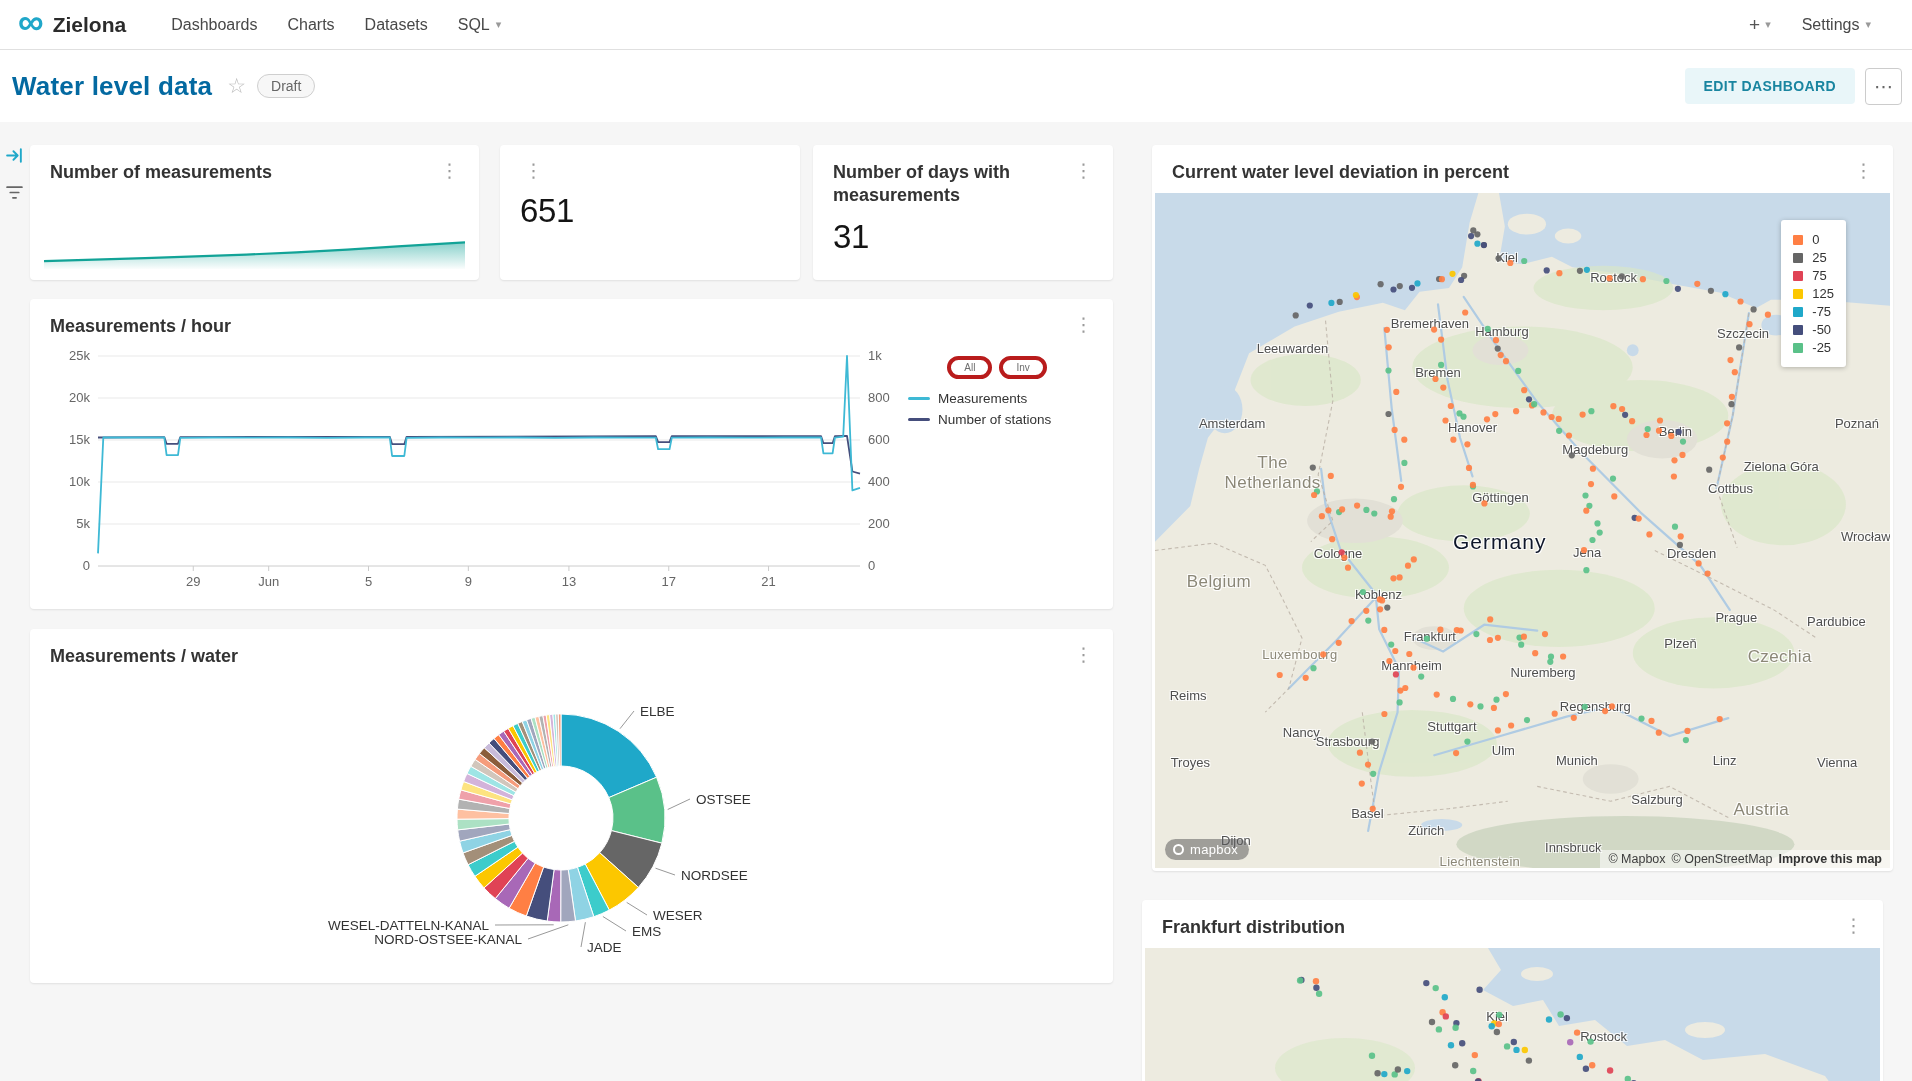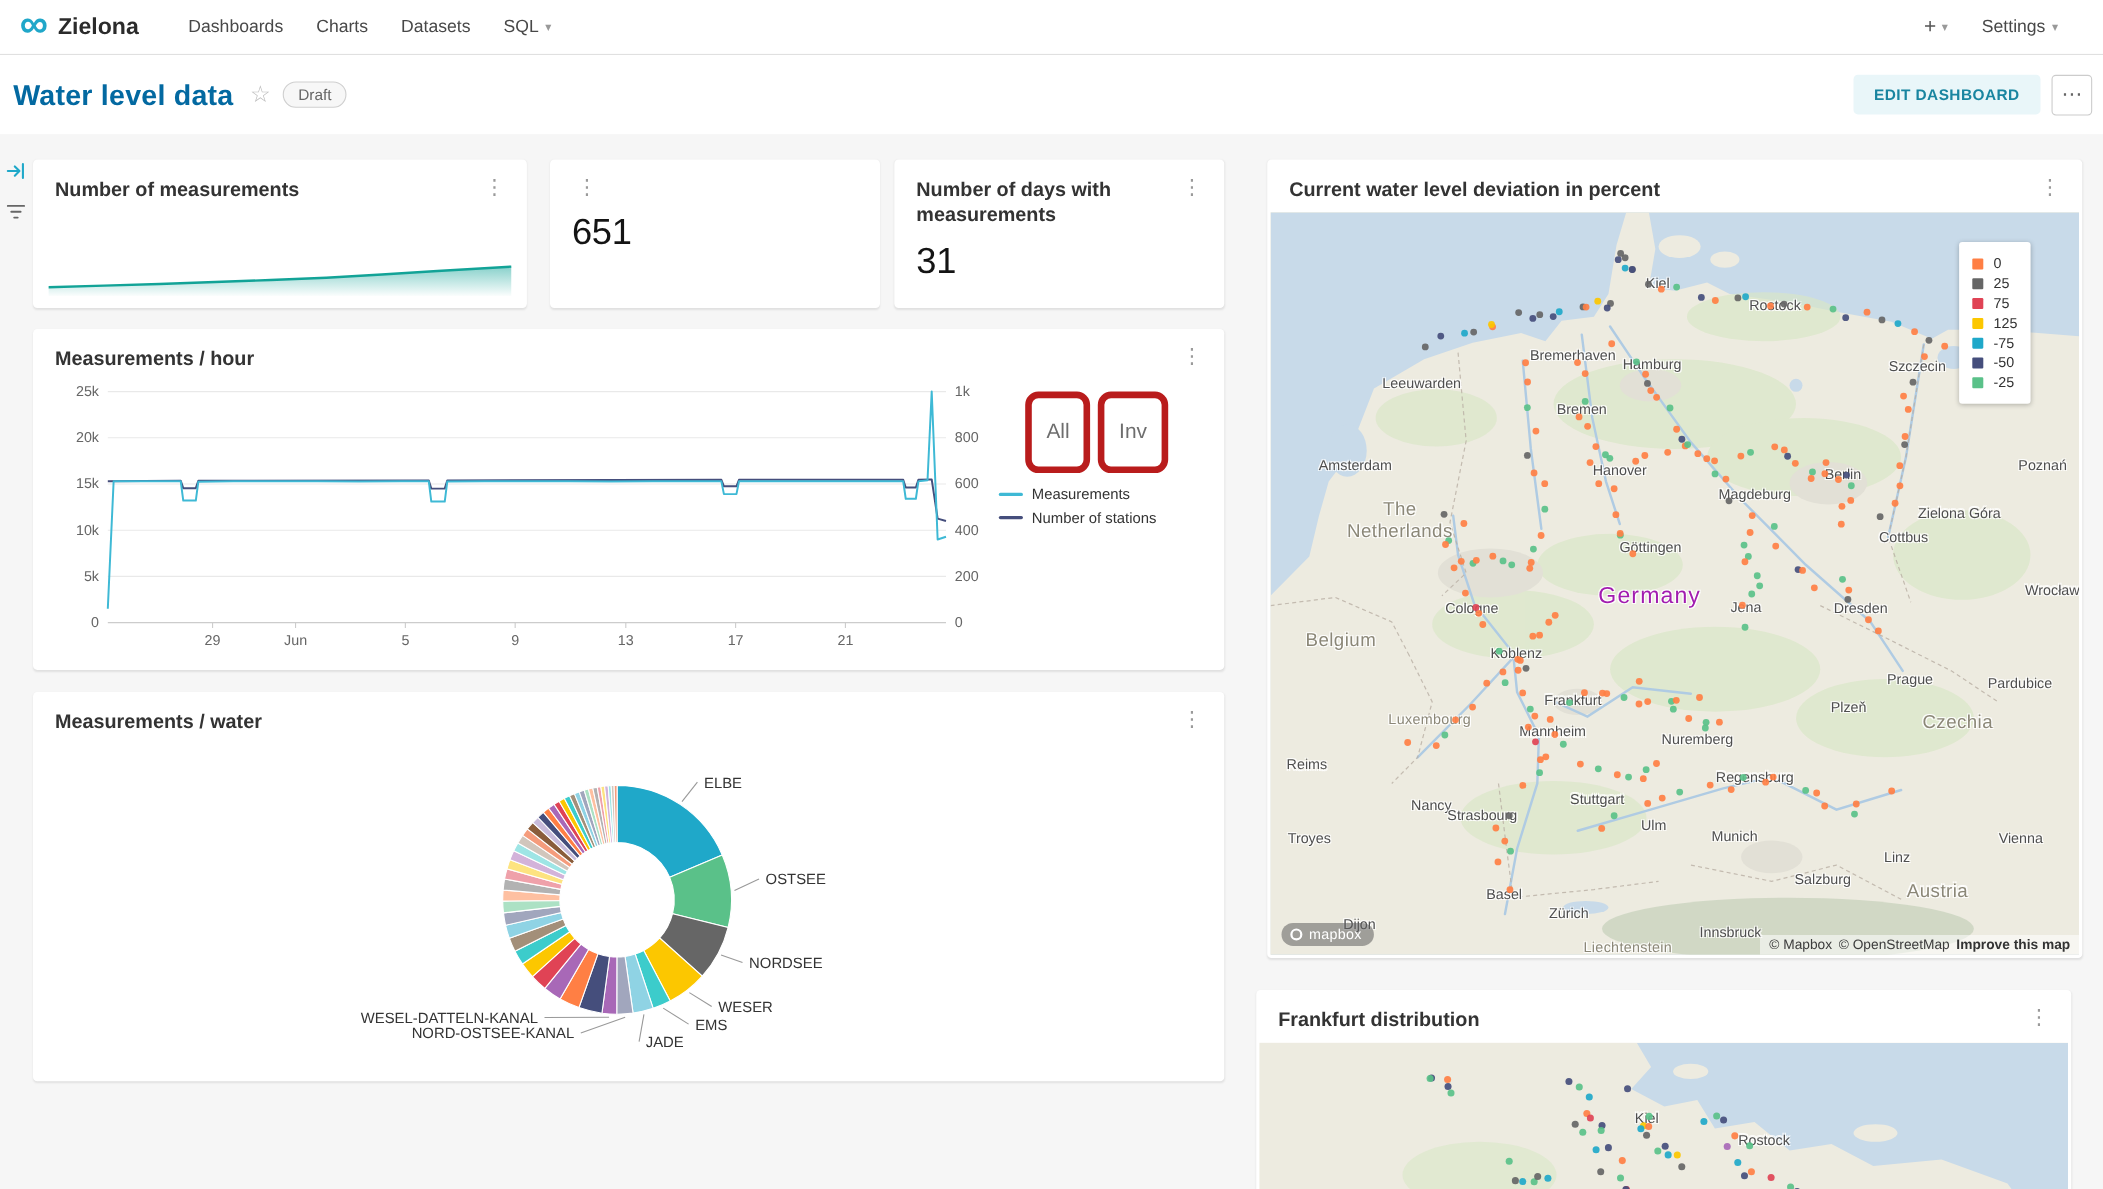--- a/index.html
+++ b/index.html
@@ -33,39 +33,39 @@
 .kpi3{left:813px;top:23px;width:300px;height:135px;}
 .kpi-value{padding:2px 0 0 20px;font-size:37px;color:#141414;letter-spacing:-.3px;}
 .kpi2 .kpi-value,.kpi3 .kpi-value{font-size:33px;padding-top:4px;}
 #sparkline{position:absolute;left:14px;right:14px;bottom:11px;height:36px;width:421px;}
 .hour-card{left:30px;top:177px;width:1083px;height:310px;}
 .hour-body{display:flex;padding:2px 14px 8px 18px;}
 #hour-svg{flex:none;}
 .tick{fill:#666;font-size:13px;}
 .hour-legend{width:178px;padding-top:8px;}
 .pills{display:flex;gap:7px;justify-content:center;margin-bottom:12px;}
-.pill{border:6px solid #b91c1c;color:#6E6E6E;border-radius:12px;padding:20px 13px;font-size:19px;cursor:pointer;}
+.pill{border:4px solid #b91c1c;color:#6E6E6E;border-radius:12px;padding:2px 13px;font-size:10px;cursor:pointer;}
 .series-entry{display:flex;align-items:center;gap:8px;margin:6px 0;font-size:13.5px;color:#333;cursor:pointer;}
 .series-swatch{display:inline-block;width:22px;height:3px;border-radius:2px;flex:none;}
 .water-card{left:30px;top:507px;width:1083px;height:354px;}
 #donut-svg{display:block;margin:0 auto;}
 .donut-label{fill:#333;font-size:13.5px;}
 
 .dev-card{left:1152px;top:23px;width:741px;height:726px;}
 .sta-card{left:1142px;top:778px;width:741px;height:320px;}
 .map-wrap{position:absolute;left:3px;right:3px;top:48px;overflow:hidden;background:#EDEBE0;cursor:grab;}
 .dev-wrap{bottom:3px;}
 .sta-wrap{height:269px;}
 .map-wrap svg.base{position:absolute;inset:0;width:100%;height:100%;z-index:1;}
 .map-labels{position:absolute;inset:0;z-index:2;pointer-events:none;}
 .map-dots{position:absolute;inset:0;width:100%;height:100%;z-index:3;pointer-events:none;}
 .map-label{position:absolute;transform:translate(-50%,-50%);font-size:13px;color:#4E4E4E;white-space:nowrap;pointer-events:none;text-shadow:-1px -1px 0 rgba(255,255,255,.85),1px -1px 0 rgba(255,255,255,.85),-1px 1px 0 rgba(255,255,255,.85),1px 1px 0 rgba(255,255,255,.85);}
 .map-label.country{font-size:17px;color:#8B8777;letter-spacing:.4px;}
 .map-label.country-sm{font-size:13px;color:#8B8777;letter-spacing:.3px;}
-.map-label.big-country{font-size:21px;color:#a21caf;letter-spacing:1px;}
+.map-label.big-country{font-size:21px;color:#0f172a;letter-spacing:1px;}
 .dev-legend{position:absolute;top:27px;right:44px;background:#fff;border-radius:3px;box-shadow:0 1px 5px rgba(0,0,0,.25);padding:9px 12px;z-index:4;}
 .dev-legend-row{display:flex;align-items:center;gap:9px;margin:3px 0;font-size:13px;color:#333;cursor:pointer;}
 .dev-legend-row .sw{width:10px;height:10px;border-radius:1px;flex:none;}
 .attrib{position:absolute;right:0;bottom:0;background:rgba(255,255,255,.55);font-size:12.5px;color:#3C3C3C;padding:2px 8px;z-index:5;display:flex;gap:6px;align-items:center;}
 .attrib .improve{font-weight:700;color:#333;cursor:pointer;}
 .mb-logo{position:absolute;left:10px;bottom:8px;z-index:5;display:flex;align-items:center;gap:6px;background:rgba(95,95,95,.55);color:#fff;border-radius:12px;padding:3px 11px 3px 8px;font-size:13px;letter-spacing:.3px;}
 .mb-ico{width:11px;height:11px;border:2px solid #fff;border-radius:50%;display:inline-block;}
 </style>
 </head>
 <body>
@@ -367,21 +367,21 @@
           <div class="map-label" style="left: 79.1%; top: 62.8%;">Prague</div>
           <div class="map-label" style="left: 92.7%; top: 63.4%;">Pardubice</div>
           <div class="map-label country" style="left: 85%; top: 68.7%;">Czechia</div>
           <div class="map-label" style="left: 4.5%; top: 74.3%;">Reims</div>
           <div class="map-label" style="left: 59.9%; top: 76%;">Regensburg</div>
           <div class="map-label" style="left: 19.9%; top: 79.8%;">Nancy</div>
           <div class="map-label" style="left: 26.2%; top: 81.2%;">Strasbourg</div>
           <div class="map-label" style="left: 40.4%; top: 78.9%;">Stuttgart</div>
           <div class="map-label" style="left: 47.4%; top: 82.5%;">Ulm</div>
           <div class="map-label" style="left: 57.4%; top: 84%;">Munich</div>
-          <div class="map-label" style="left: 77.5%; top: 84%; margin-top: 19px;">Linz</div>
+          <div class="map-label" style="left: 77.5%; top: 84%;">Linz</div>
           <div class="map-label" style="left: 92.8%; top: 84.3%;">Vienna</div>
           <div class="map-label" style="left: 4.8%; top: 84.3%;">Troyes</div>
           <div class="map-label" style="left: 68.3%; top: 89.8%;">Salzburg</div>
           <div class="map-label country" style="left: 82.5%; top: 91.4%;">Austria</div>
           <div class="map-label" style="left: 28.9%; top: 91.8%;">Basel</div>
           <div class="map-label" style="left: 36.9%; top: 94.4%;">Zürich</div>
           <div class="map-label" style="left: 56.9%; top: 96.9%;">Innsbruck</div>
           <div class="map-label country-sm" style="left: 44.2%; top: 99%; text-align: center;">Liechtenstein</div>
           <div class="map-label" style="left: 11%; top: 95.8%;">Dijon</div>
         </div>

